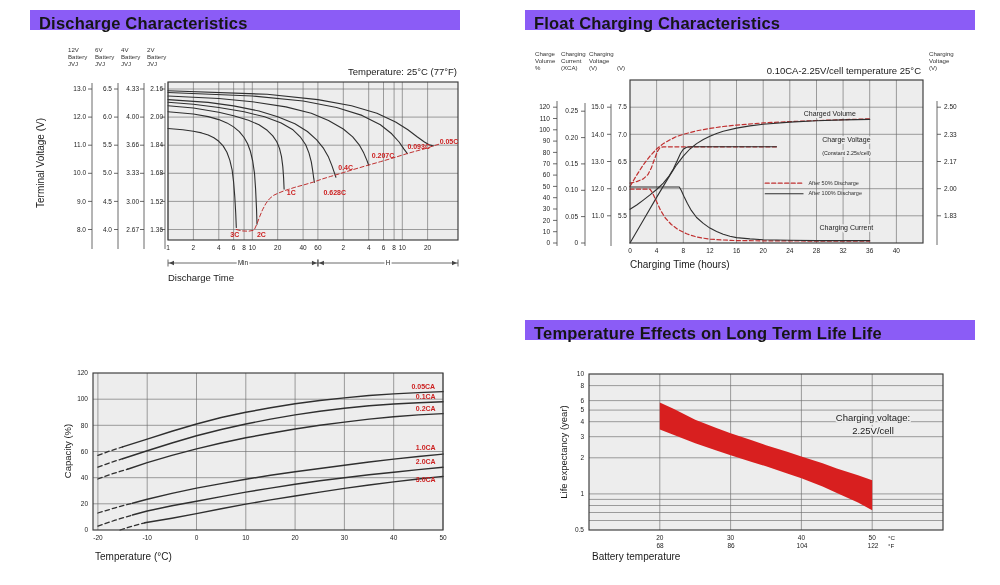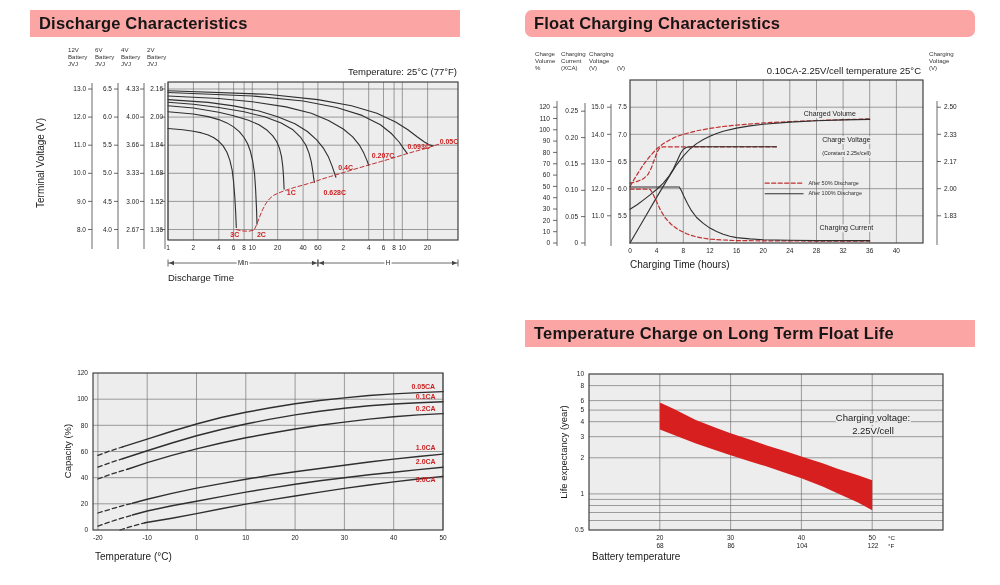--- a/index.html
+++ b/index.html
@@ -1,34 +1,34 @@
 <!DOCTYPE html>
 <html><head>
 <meta charset="utf-8">
 <style>
   html,body{margin:0;padding:0;background:#fff;}
   .page{position:relative;width:1000px;height:585px;background:#ffffff;overflow:hidden;
         font-family:"Liberation Sans","DejaVu Sans",sans-serif;}
-  .banner{position:absolute;height:27px;background:#fca5a5;color:#161616;
+  .banner{position:absolute;height:20px;background:#8b5cf6;color:#161616;
           font-weight:bold;font-size:16.5px;line-height:27px;padding-left:9px;
           box-sizing:border-box;letter-spacing:0.2px;}
   .b1{left:30px;top:10px;width:430px;}
-  .b2{left:525px;top:10px;width:450px;border-radius:7px;}
+  .b2{left:525px;top:10px;width:450px;}
   .b3{left:30px;top:320px;width:430px;}
   .b4{left:525px;top:320px;width:450px;}
   svg.canvas{position:absolute;left:0;top:0;}
   svg.canvas text{font-family:"Liberation Sans","DejaVu Sans",sans-serif;}
 </style>
 </head>
 <body>
 
 <div class="page">
   <div class="banner b1">Discharge Characteristics</div>
   <div class="banner b2">Float Charging Characteristics</div>
-  <div class="banner b4">Temperature Charge on Long Term Float Life</div>
+  <div class="banner b4">Temperature Effects on Long Term Life Life</div>
   <svg class="canvas" id="charts-svg" width="1000" height="585" viewBox="0 0 1000 585">
       <g>
         <rect x="168" y="82" width="290" height="158" fill="#ededed"></rect>
         <line x1="168.0" x2="168.0" y1="82" y2="240" stroke="#6e6e6e" stroke-width="0.65"></line>
         <line x1="193.4" x2="193.4" y1="82" y2="240" stroke="#6e6e6e" stroke-width="0.65"></line>
         <line x1="218.8" x2="218.8" y1="82" y2="240" stroke="#6e6e6e" stroke-width="0.65"></line>
         <line x1="233.6" x2="233.6" y1="82" y2="240" stroke="#6e6e6e" stroke-width="0.65"></line>
         <line x1="244.1" x2="244.1" y1="82" y2="240" stroke="#6e6e6e" stroke-width="0.65"></line>
         <line x1="252.3" x2="252.3" y1="82" y2="240" stroke="#6e6e6e" stroke-width="0.65"></line>
         <line x1="277.7" x2="277.7" y1="82" y2="240" stroke="#6e6e6e" stroke-width="0.65"></line>

